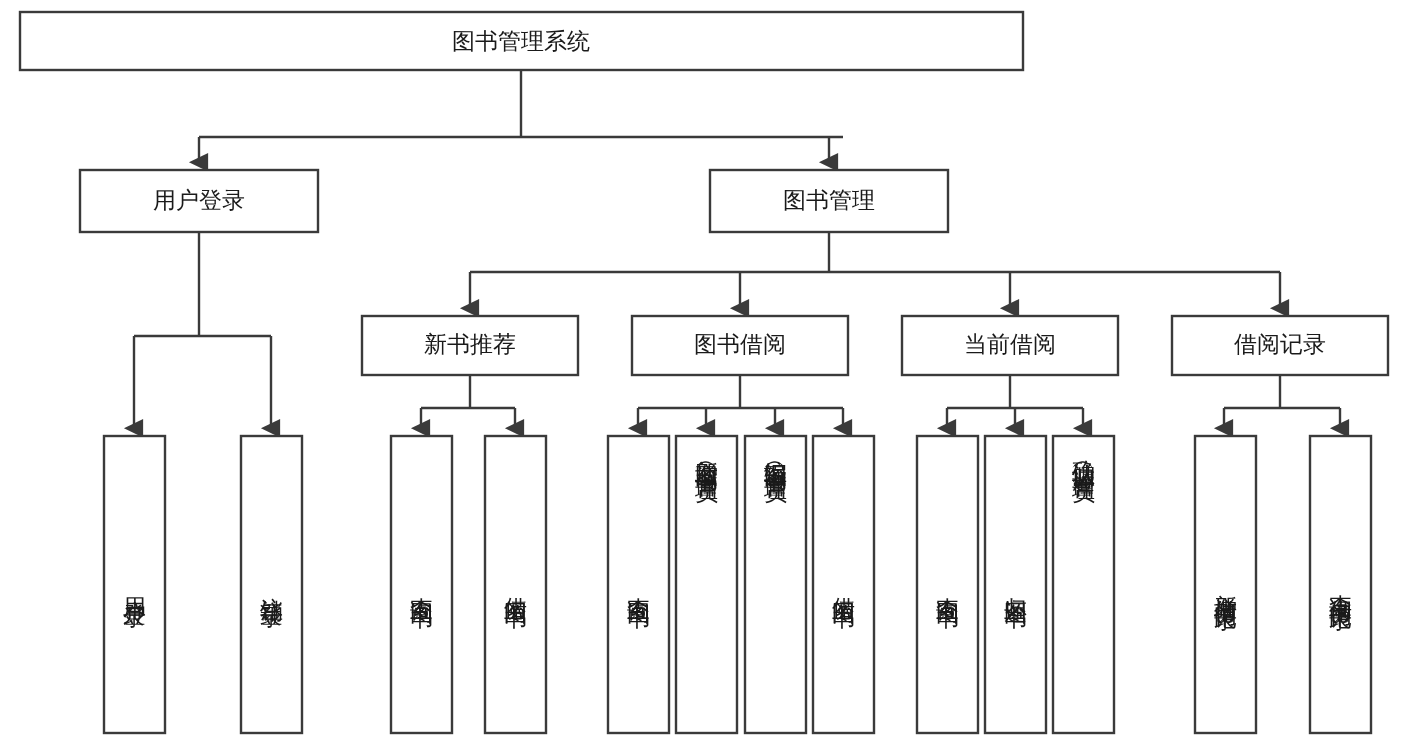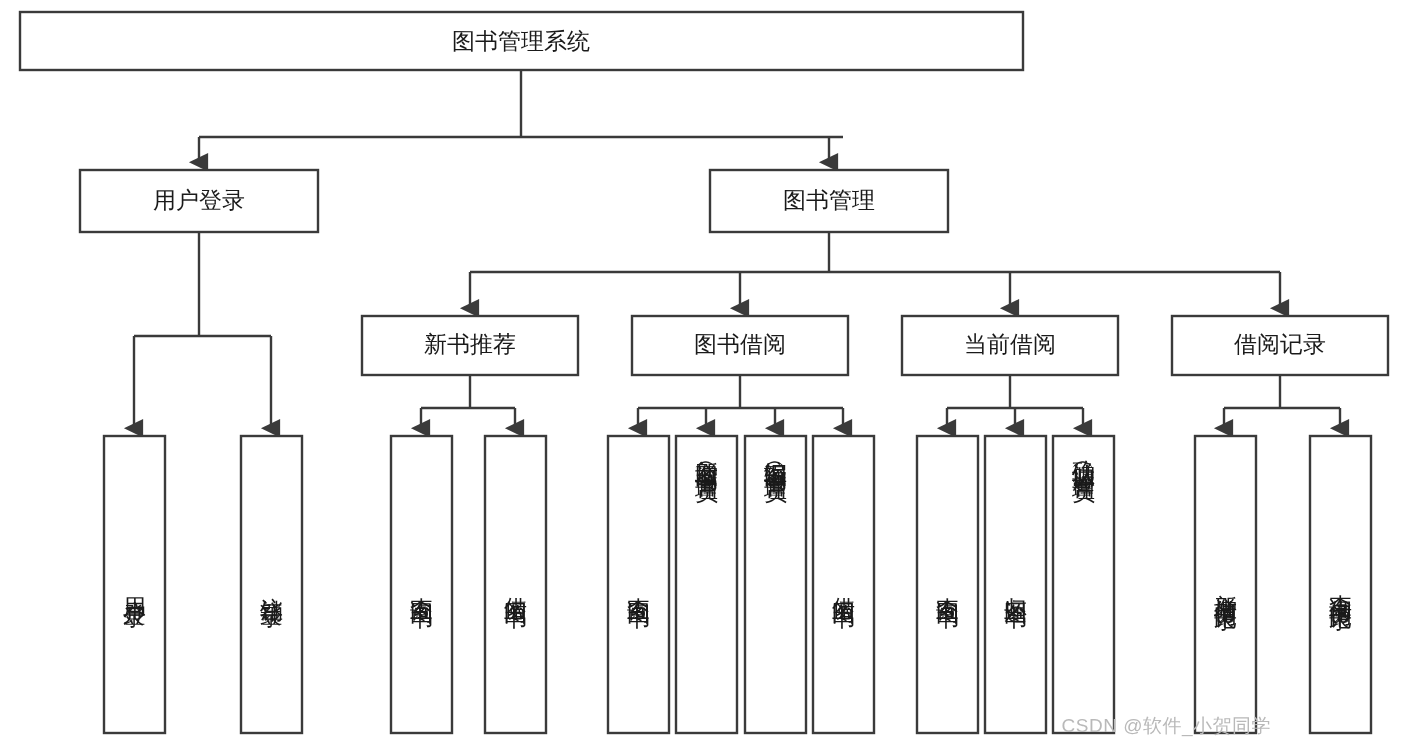--- a/index.html
+++ b/index.html
@@ -220,14 +220,13 @@
   <div class="vert-box" style="left:1053px; top:436px; width:61px; height:297px; align-items:flex-start; padding-top:6px;">
     <span class="vert-text">确认归还（管理员）</span>
   </div>
   <div class="vert-box" style="left:1195px; top:436px; width:61px; height:297px;">
     <span class="vert-text">新增借阅记录</span>
   </div>
   <div class="vert-box" style="left:1310px; top:436px; width:61px; height:297px;">
     <span class="vert-text">查询借阅记录</span>
   </div>
 
-  <div class="watermark">CSDN @软件_小贺同学</div>
 </div>
 
 </body></html>

